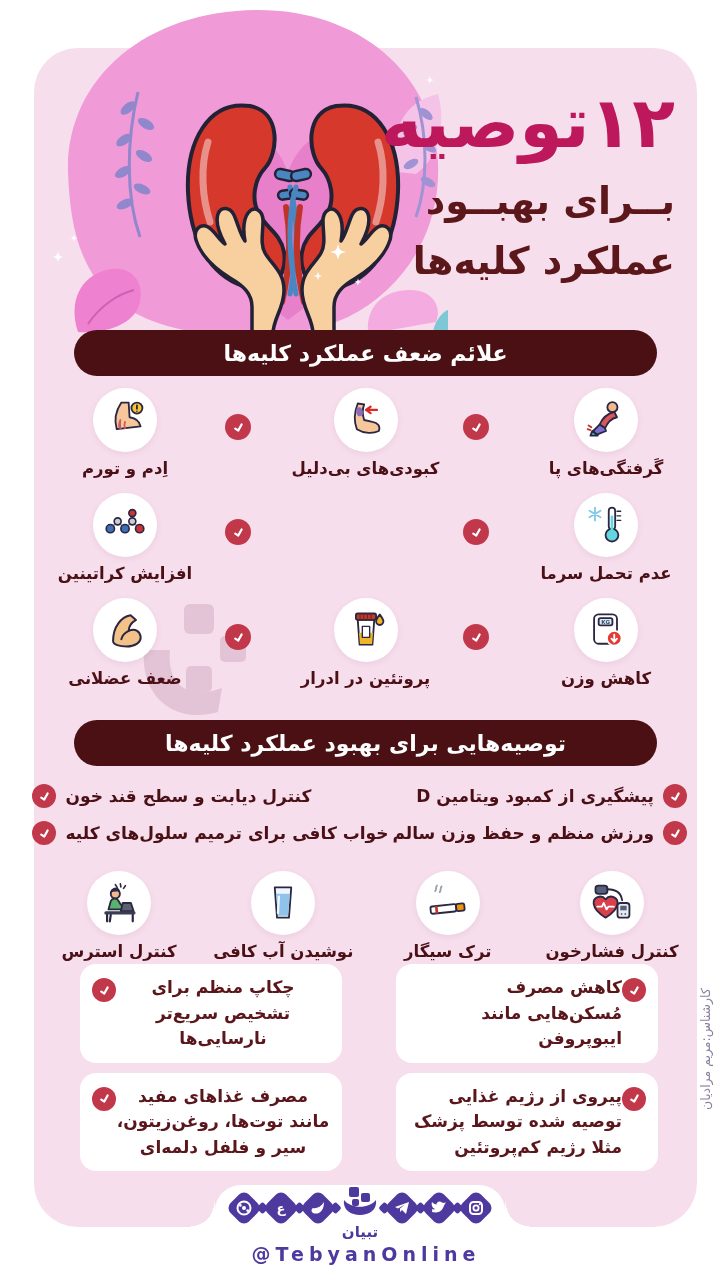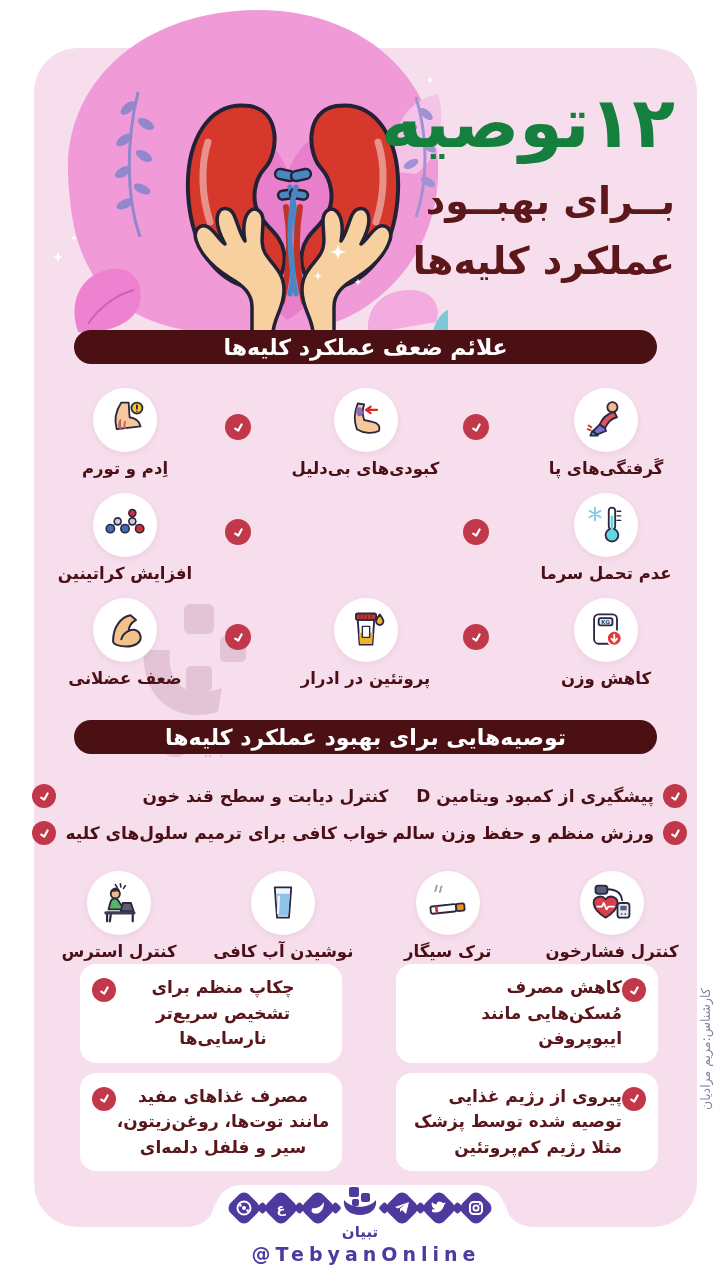--- a/index.html
+++ b/index.html
@@ -1,45 +1,45 @@
 <!DOCTYPE html>
 <html lang="fa"><head>
 <meta charset="utf-8">
 <style>
   html,body{margin:0;padding:0;}
   body{width:720px;height:1280px;background:#fff;font-family:"DejaVu Sans",sans-serif;}
   .page{position:relative;width:720px;height:1280px;background:#fff;overflow:hidden;}
   .panel{position:absolute;left:34px;top:48px;width:663px;height:1179px;background:#f7deed;border-radius:44px;}
   .hero{position:absolute;left:4px;top:-46px;width:410px;height:332px;z-index:1;}
   .title{position:absolute;top:40px;right:22px;text-align:right;direction:rtl;z-index:2;}
-  .t1{font-size:70px;line-height:1;font-weight:800;color:#15803d;white-space:nowrap;text-align:center;}
+  .t1{font-size:70px;line-height:1;font-weight:800;color:#be185d;white-space:nowrap;text-align:center;}
   .t2,.t3{font-size:38px;line-height:1;font-weight:800;color:#5c171b;white-space:nowrap;}
   .t2{margin-top:24px;}.t3{margin-top:22px;}
-  .band{position:absolute;left:40px;right:40px;height:34px;background:#4a1013;border-radius:23px;
+  .band{position:absolute;left:40px;right:40px;height:46px;background:#4a1013;border-radius:23px;
         display:flex;align-items:center;justify-content:center;color:#fff;font-weight:700;
         font-size:22px;direction:rtl;white-space:nowrap;z-index:3;}
   .band1{top:282px;}.band2{top:672px;}
   .sym-grid{position:absolute;top:340px;left:0;right:0;z-index:2;}
   .sym-row{display:flex;direction:rtl;justify-content:space-between;padding:0 6px;height:105px;}
   .cell{width:170px;display:flex;flex-direction:column;align-items:center;}
   .tcell{width:158px;display:flex;flex-direction:column;align-items:center;}
   .disc{width:64px;height:64px;border-radius:50%;background:#fff;display:flex;align-items:center;
         justify-content:center;box-shadow:0 2px 6px rgba(90,20,60,.08);}
   .disc svg{width:44px;height:44px;}
   .lbl{margin-top:7px;font-size:16.5px;font-weight:700;color:#4a1016;text-align:center;white-space:nowrap;direction:rtl;}
   .chk{width:26px;height:26px;border-radius:50%;background:#c2384b;display:flex;align-items:center;
        justify-content:center;flex:0 0 auto;}
   .chk svg{width:15px;height:15px;transform:rotate(-14deg);}
   .sep{position:absolute;z-index:2;}
   .bullets{position:absolute;top:736px;left:14px;right:10px;display:grid;grid-template-columns:1fr 1fr;
            direction:rtl;row-gap:13px;column-gap:4px;z-index:2;}
   .bullet{display:flex;align-items:center;gap:9px;color:#4a1016;font-weight:700;font-size:17px;direction:rtl;}
   .bullet .bl{white-space:nowrap;}
   .bullet.right{justify-content:flex-start;}
-  .bullet.left{justify-content:space-between;padding-left:24px;}
+  .bullet.left{justify-content:flex-end;padding-left:24px;}
   .bullet .chk{width:24px;height:24px;}
   .tip-grid{position:absolute;top:823px;left:6px;right:6px;display:flex;direction:rtl;
             justify-content:space-between;z-index:2;}
   .boxes{position:absolute;top:916px;left:46px;right:39px;display:grid;grid-template-columns:1fr 1fr;
          gap:10px 54px;direction:rtl;z-index:2;}
   .box{background:#fff;border-radius:16px;padding:11px 12px;display:flex;direction:rtl;
        color:#5a161b;font-weight:700;font-size:17px;line-height:1.5;align-items:flex-start;}
   .box .chk{width:24px;height:24px;margin-top:3px;}
   .box .txt{flex:1;}
   .box.right .txt{text-align:right;}

